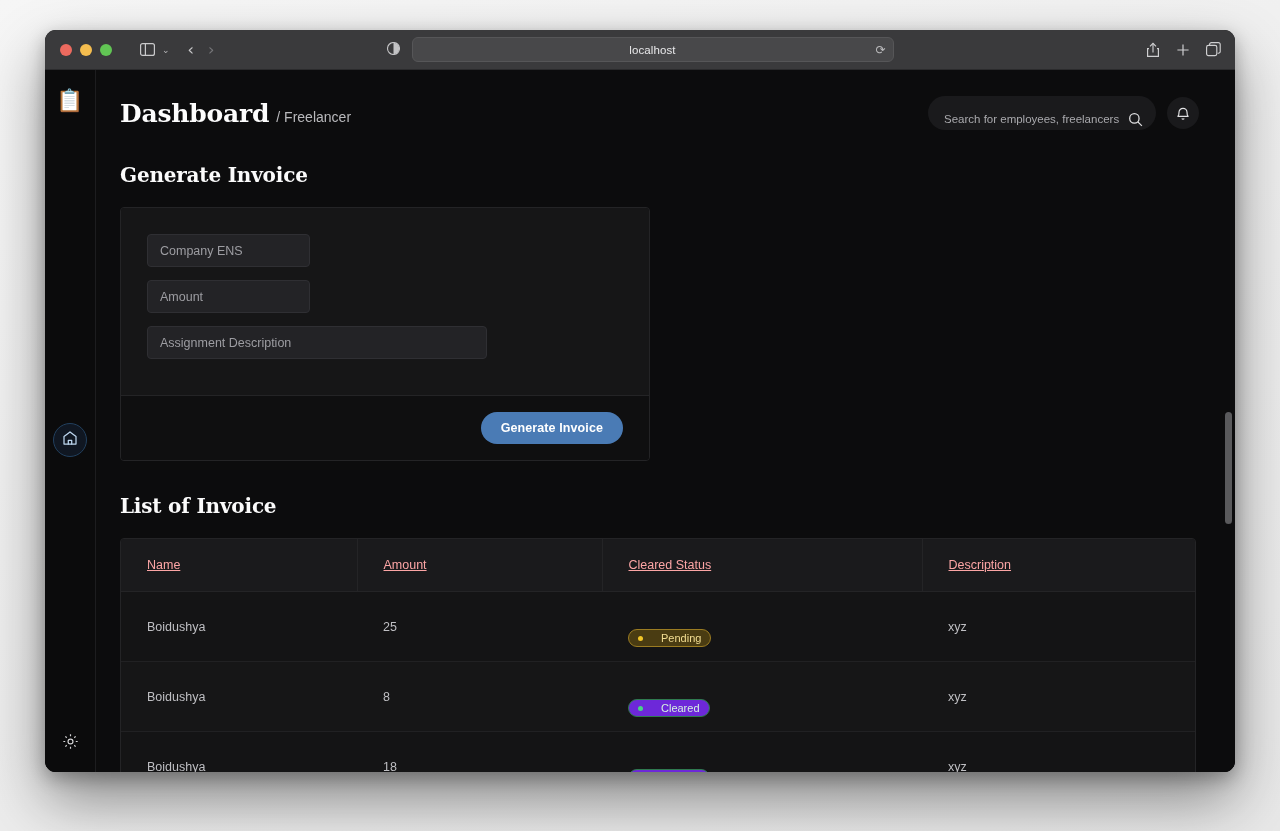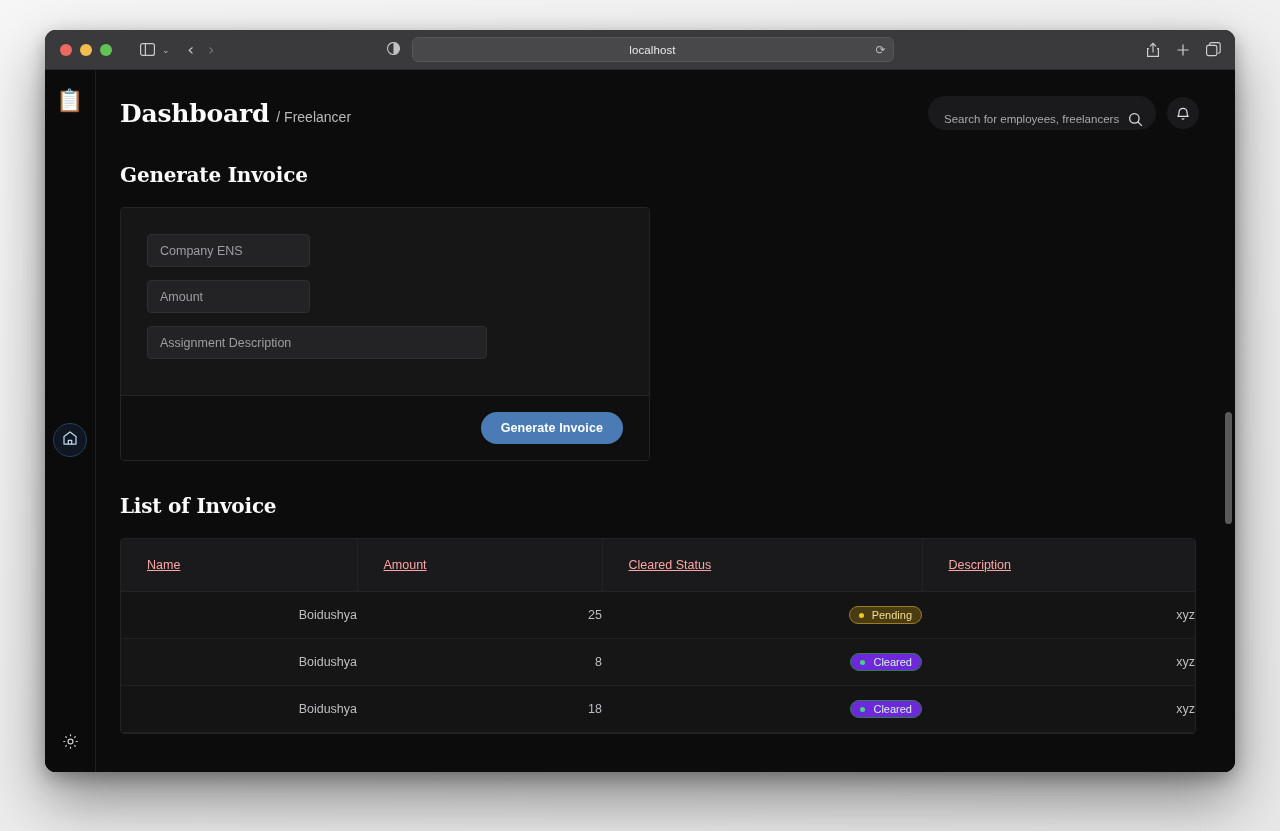--- a/index.html
+++ b/index.html
@@ -231,28 +231,28 @@
     border-bottom: 1px solid #242426;
     border-right: 1px solid #242426;
     text-decoration: underline;
   }
   thead th:last-child { border-right: none; }
   tbody td {
     font-size: 12.5px; color: #bfbfc3;
     padding: 14px 0 14px 26px;
     border-bottom: 1px solid #212123;
     background: #141415;
-    text-align: right;
   }
   tbody tr:nth-child(even) td { background: #161617; }
   .badge {
-    display: inline-flex; align-items: center; gap: 8px;
+    display: inline-flex; align-items: center; gap: 18px;
     height: 18px; padding: 0 9px;
     border-radius: 9px;
     font-size: 11px;
+    margin-top: 23px;
   }
   .badge .bdot { width: 5px; height: 5px; border-radius: 50%; }
   .badge.pending { background: #4a3c12; border: 1px solid #9b7c22; color: #f2dd92; }
   .badge.pending .bdot { background: #f0c528; }
   .badge.cleared { background: #6d28d9; border: 1px solid #2f7a4f; color: #d5f2e0; }
   .badge.cleared .bdot { background: #48d287; }
 
   
   .scrollbar {
     position: absolute; right: 3px; top: 2px; bottom: 2px;

